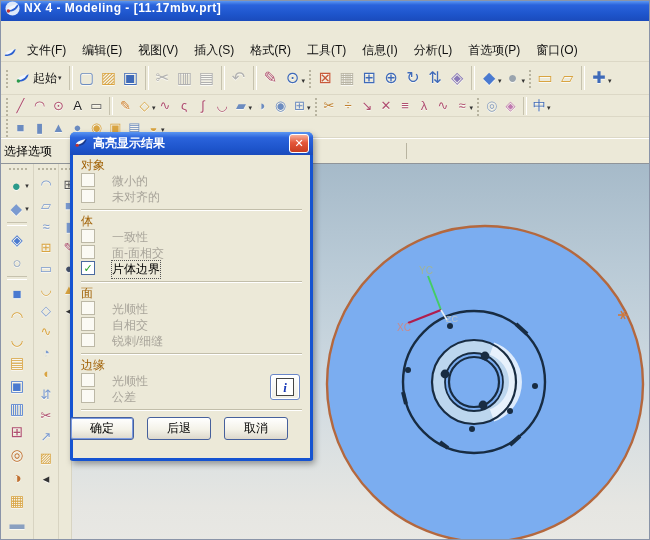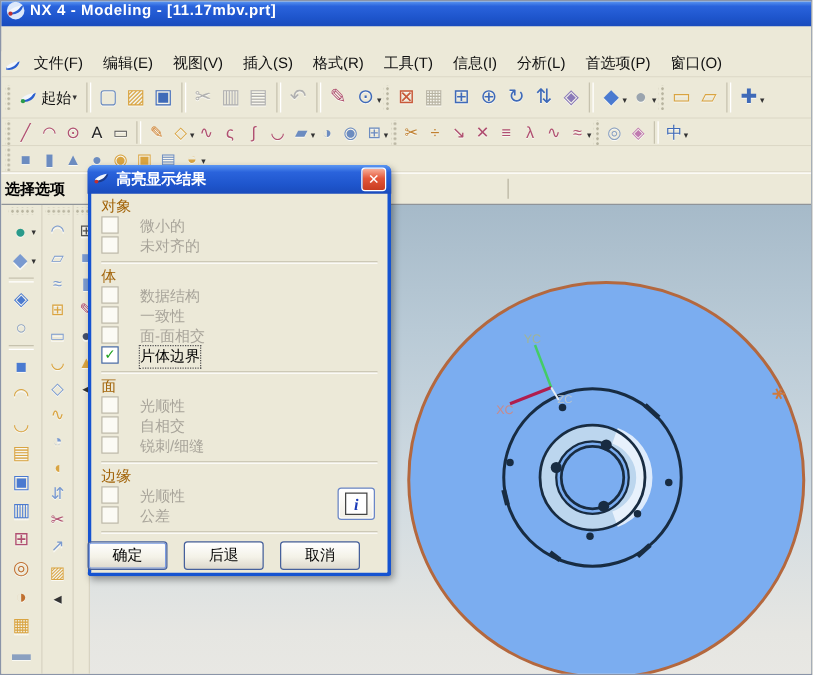--- a/index.html
+++ b/index.html
@@ -34,21 +34,21 @@
   .r1 .tb-icon{width:22px;height:24px;font-size:16px;}
   .tb-drop{font-size:7px;color:#333;margin-left:-2px;flex:0 0 auto;}
   .tb-sep{width:2px;height:18px;border-left:1px solid #c6c2ae;border-right:1px solid #fff;margin:0 3px;flex:0 0 auto;}
   .r1 .tb-sep{height:24px;}
   .tb-grip{width:5px;height:20px;margin:0 2px;flex:0 0 auto;
     background-image:radial-gradient(circle,#b8b4a0 1px,transparent 1.2px);
     background-size:4px 4px;background-position:1px 1px;}
   .tb-start{display:inline-flex;align-items:center;gap:3px;padding:2px 4px;font-size:12px;color:#111;flex:0 0 auto;}
   
   .selbar{height:24px;background:#ece9d8;border-top:1px solid #fff;border-bottom:1px solid #8f9499;
-    display:flex;align-items:center;font-size:12px;font-weight:bold;color:#000;padding:0 3px;}
+    display:flex;align-items:center;font-size:12px;font-weight:normal;color:#000;padding:0 3px;}
   .selbar .sb-sep{width:1px;height:16px;background:#b8b4a0;margin-left:354px;}
   
   .main{position:relative;height:403px;display:flex;}
   .left-rails{display:flex;background:#ece9d8;flex:0 0 auto;}
   .rail{display:flex;flex-direction:column;align-items:center;border-right:1px solid #d8d4c2;overflow:hidden;}
   .rail1{width:32px;}
   .rail2{width:24px;}
   .rail3{width:12px;}
   .rail .tb-icon{width:22px;height:23px;font-size:15px;}
   .rail2 .tb-icon{width:20px;height:21px;font-size:13px;}
@@ -374,24 +374,20 @@
       <div class="cb-row disabled">
         <span class="cb"></span>
         <span class="cb-label">未对齐的</span>
       </div>
 
       <div class="sec-sep"></div>
 
       <div class="sec-h">体</div>
       <div class="cb-row disabled">
         <span class="cb"></span>
-        <span class="cb-label">数据结构</span>
-      </div>
-      <div class="cb-row disabled">
-        <span class="cb"></span>
         <span class="cb-label">一致性</span>
       </div>
       <div class="cb-row disabled">
         <span class="cb"></span>
         <span class="cb-label">面-面相交</span>
       </div>
       <div class="cb-row checked">
         <span class="cb">
             <span class="check">✓</span>
           </span>

